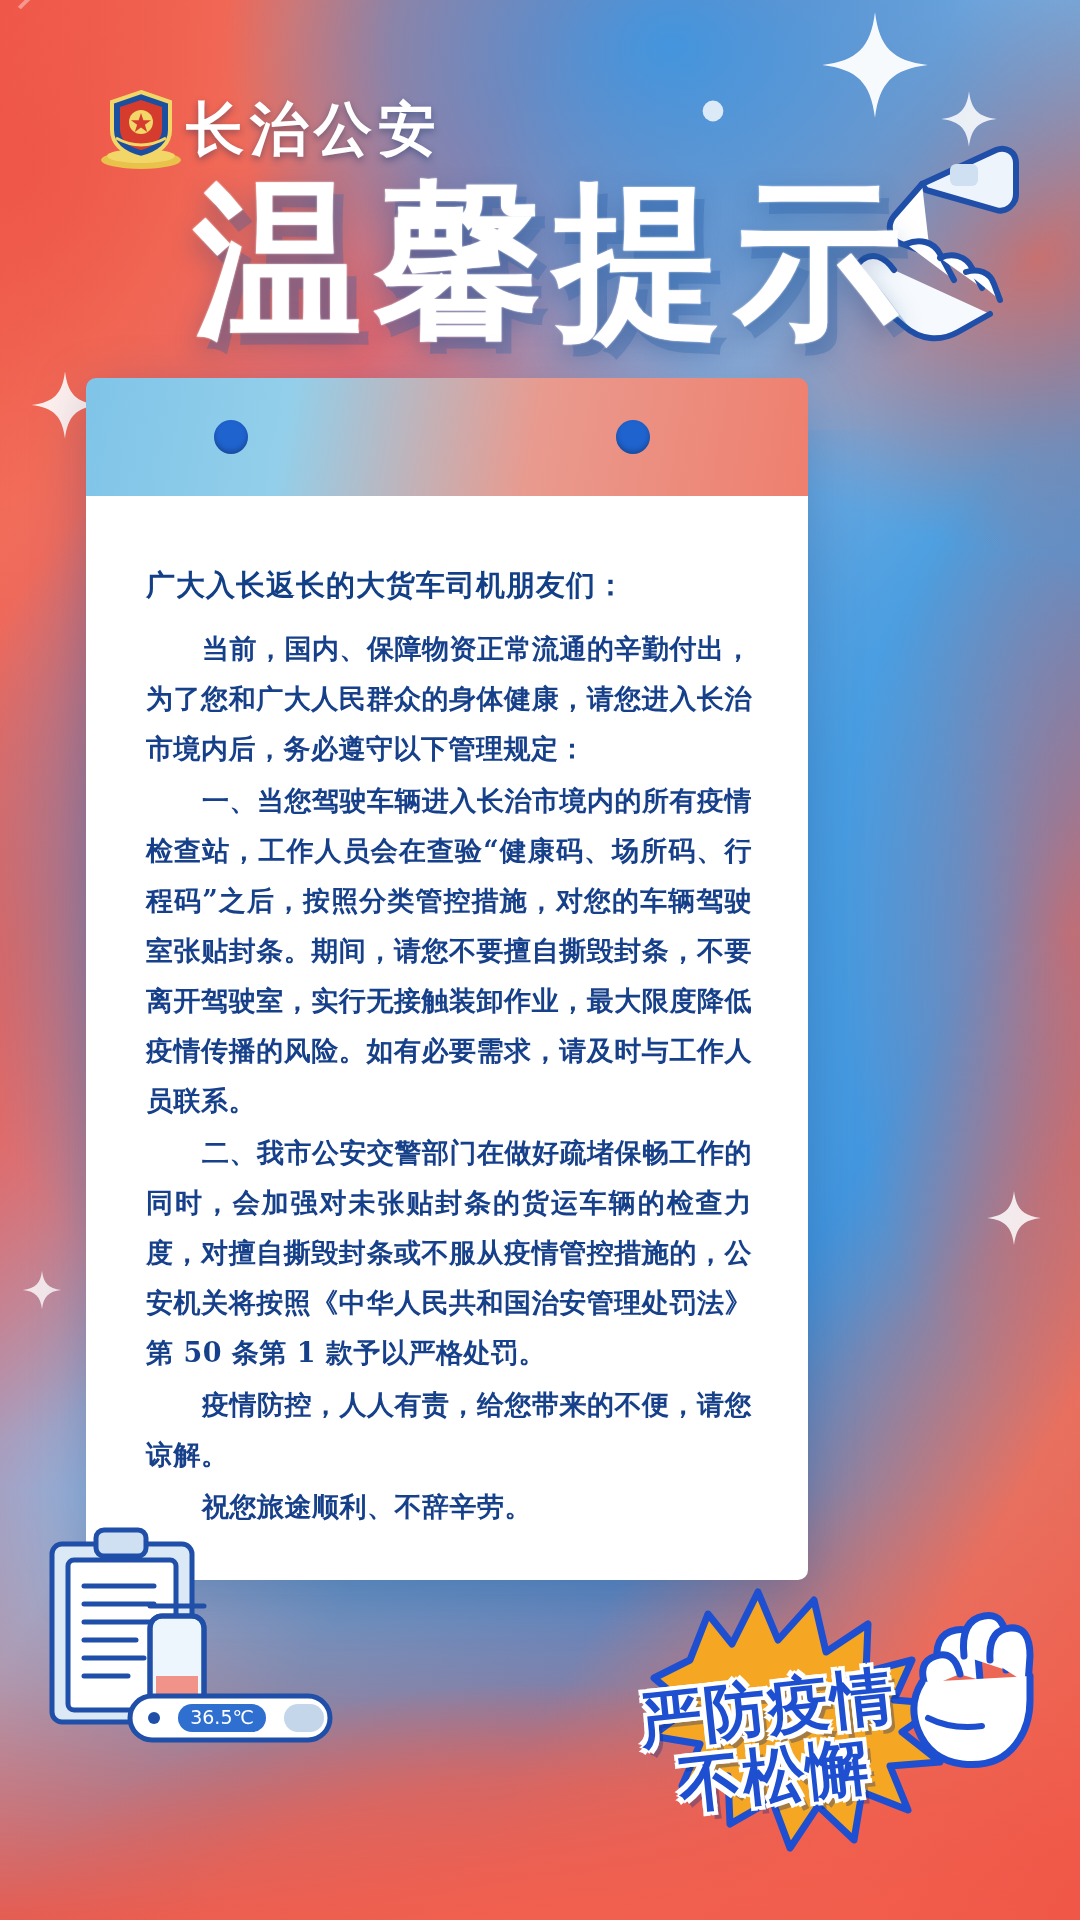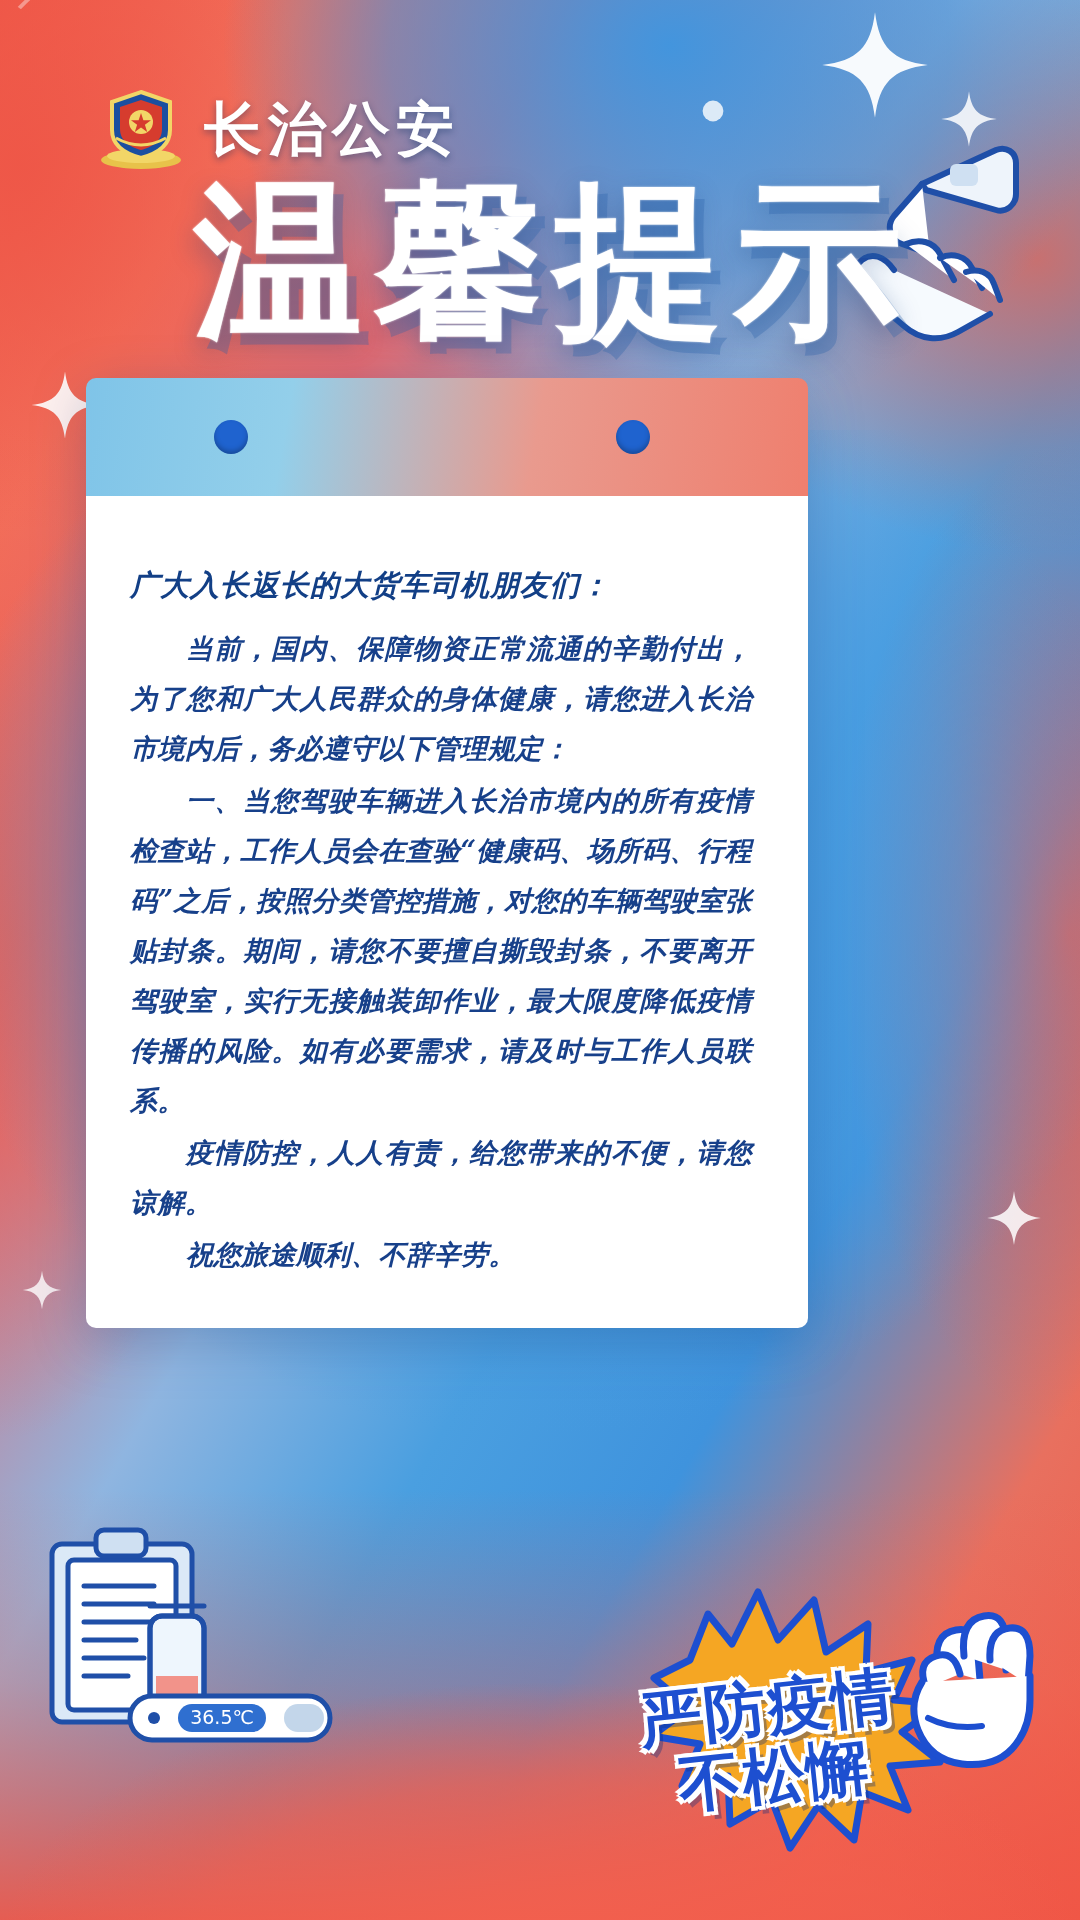--- a/index.html
+++ b/index.html
@@ -82,21 +82,21 @@
     position: absolute;
     pointer-events: none;
   }
   .sparkle svg { display: block; }
   
   .header {
     position: absolute;
     left: 96px; top: 86px;
     display: flex;
     align-items: center;
-    gap: 18px;
+    gap: 0;
     z-index: 6;
   }
   .badge {
     width: 90px; height: 86px;
     position: relative;
   }
   .brand-text {
     font-family: "DejaVu Serif", "Liberation Serif", serif;
     font-weight: bold;
     font-size: 58px;
@@ -158,25 +158,24 @@
   .card-hole.right { left: 530px; }
   .card-tear {
     position: relative;
     height: 30px;
     background: #ffffff;
     margin-top: -2px;
   }
   .card-tear svg { display: block; width: 100%; height: 30px; }
   .card-body {
     background: #ffffff;
-    padding: 34px 56px 46px 44px;
+    padding: 34px 56px 46px 60px;
     border-radius: 0 0 10px 10px;
     min-height: 800px;
     box-sizing: border-box;
-    font-style: italic;
   }
   .doc-title {
     font-family: "DejaVu Serif", "Liberation Serif", serif;
     font-weight: bold;
     font-size: 29px;
     color: #123f86;
     letter-spacing: 1px;
     margin: 6px 0 18px 0;
   }
   .para {
@@ -311,20 +310,21 @@
     <div class="card-tear">
       <svg viewBox="0 0 722 30" preserveAspectRatio="none">
         <path d="M0 0 L0 18 L26 8 L52 22 L78 6 L104 20 L132 7 L158 21 L186 9 L212 23 L240 8 L266 20 L294 6 L320 19 L348 8 L374 22 L402 9 L428 21 L456 7 L482 20 L510 8 L536 22 L564 9 L590 20 L618 7 L644 21 L672 9 L698 20 L722 10 L722 0 Z" fill="#ffffff"></path>
         <path d="M0 18 L26 8 L52 22 L78 6 L104 20 L132 7 L158 21 L186 9 L212 23 L240 8 L266 20 L294 6 L320 19 L348 8 L374 22 L402 9 L428 21 L456 7 L482 20 L510 8 L536 22 L564 9 L590 20 L618 7 L644 21 L672 9 L698 20 L722 10 L722 30 L0 30 Z" fill="#ffffff"></path>
       </svg>
     </div>
     <div class="card-body">
       <div class="doc-title">广大入长返长的大货车司机朋友们：</div>
       <p class="para">当前，国内、保障物资正常流通的辛勤付出，为了您和广大人民群众的身体健康，请您进入长治市境内后，务必遵守以下管理规定：</p>
       <p class="para">一、当您驾驶车辆进入长治市境内的所有疫情检查站，工作人员会在查验“健康码、场所码、行程码”之后，按照分类管控措施，对您的车辆驾驶室张贴封条。期间，请您不要擅自撕毁封条，不要离开驾驶室，实行无接触装卸作业，最大限度降低疫情传播的风险。如有必要需求，请及时与工作人员联系。</p>
+      <p class="para">二、我市公安交警部门在做好疏堵保畅工作的同时，会加强对未张贴封条的货运车辆的检查力度，对擅自撕毁封条或不服从疫情管控措施的，公安机关将按照《中华人民共和国治安管理处罚法》第 50 条第 1 款予以严格处罚。</p>
       <p class="para">疫情防控，人人有责，给您带来的不便，请您谅解。</p>
       <p class="para">祝您旅途顺利、不辞辛劳。</p>
     </div>
   </div>
 
   <div class="clipboard">
     <svg width="360" height="260" viewBox="0 0 360 260">
       <g stroke="#1f4fa8" stroke-width="5" fill="none" stroke-linecap="round" stroke-linejoin="round">
         <rect x="14" y="36" width="140" height="178" rx="10" fill="#dbe9f7"></rect>
         <rect x="30" y="52" width="108" height="150" rx="6" fill="#ffffff"></rect>

